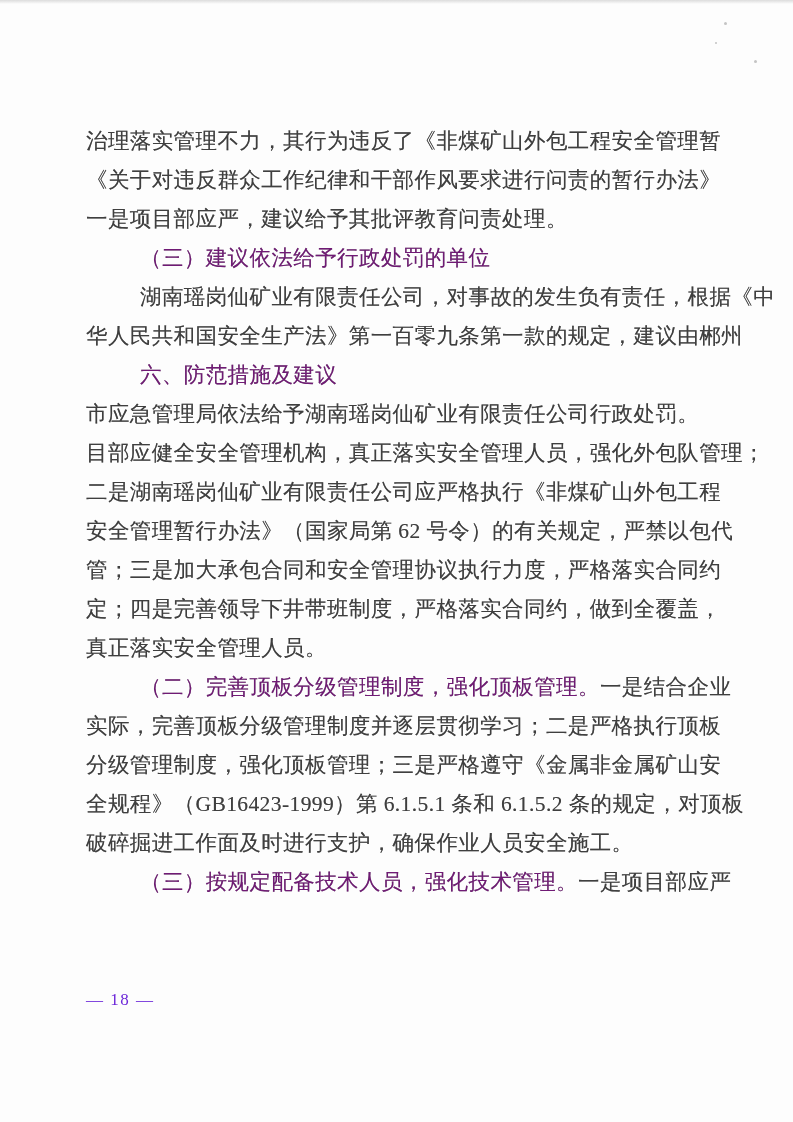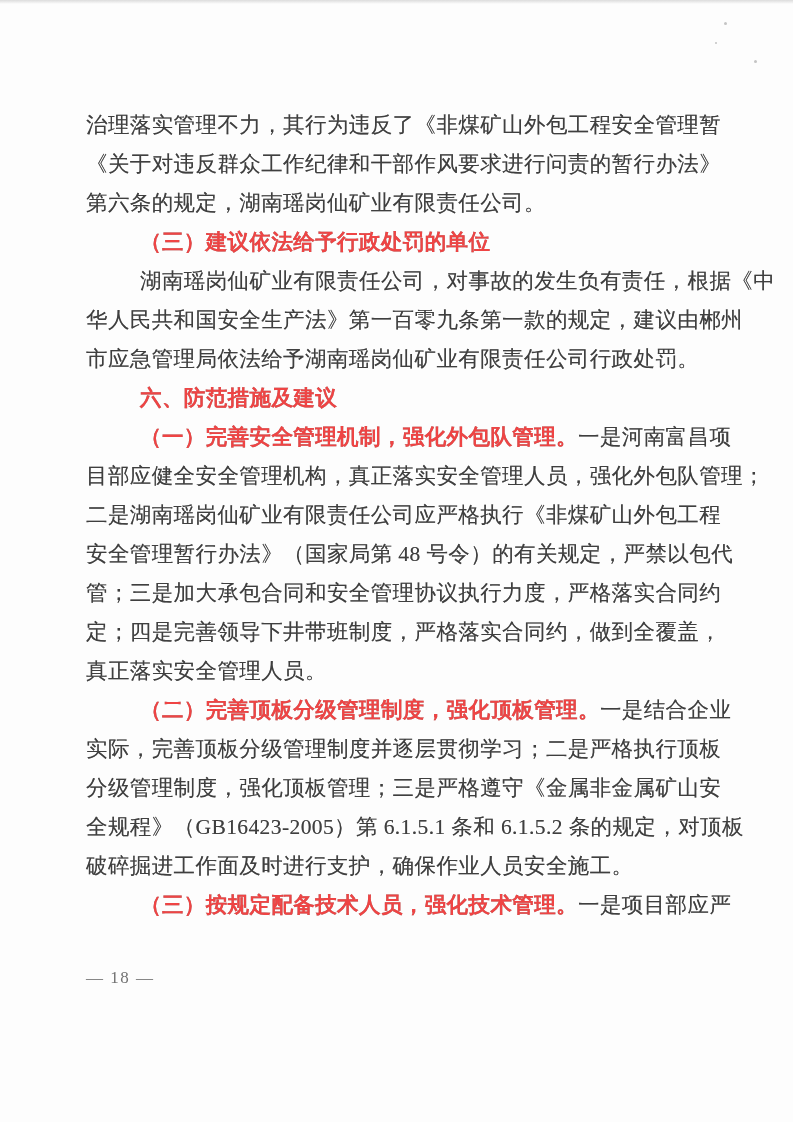--- a/index.html
+++ b/index.html
@@ -17,77 +17,76 @@
   }
   .scan-top-edge {
     position: absolute;
     top: 0; left: 0; right: 0;
     height: 4px;
     background: linear-gradient(#dcdcdc, rgba(255,255,255,0));
   }
   .content {
     position: absolute;
     left: 86px;
-    top: 106px;
+    top: 122px;
     width: 636px;
   }
   .line {
     height: 39px;
     line-height: 39px;
     font-size: 21.5px;
     letter-spacing: 0.4px;
     color: #3f3f3f;
     white-space: nowrap;
     text-shadow: 0 0 0.4px rgba(60,60,60,0.55);
   }
   .line.indent { padding-left: 54px; }
   .line b {
-    font-weight: 700;
-    color: #ef4444;
+    font-weight: 400;
+    color: #701a75;
   }
   .pagenum {
     position: absolute;
     left: 86px;
-    top: 968px;
+    top: 990px;
     font-size: 17px;
     letter-spacing: 1.5px;
-    color: #737373;
+    color: #6d28d9;
   }
   .speck {
     position: absolute;
     border-radius: 50%;
     background: #b5b5b5;
     opacity: 0.8;
   }
 </style>
 </head>
 <body>
 
 <div class="page">
   <div class="scan-top-edge"></div>
   <div class="content" id="document-body">
       <div class="line"><span>治理落实管理不力，其行为违反了《非煤矿山外包工程安全管理暂</span></div>
       <div class="line"><span>《关于对违反群众工作纪律和干部作风要求进行问责的暂行办法》</span></div>
-      <div class="line"><span>第六条的规定，湖南瑶岗仙矿业有限责任公司。</span></div>
+      <div class="line"><span>一是项目部应严，建议给予其批评教育问责处理。</span></div>
       <div class="line indent"><b>（三）建议依法给予行政处罚的单位</b></div>
       <div class="line indent"><span>湖南瑶岗仙矿业有限责任公司，对事故的发生负有责任，根据《中</span></div>
       <div class="line"><span>华人民共和国安全生产法》第一百零九条第一款的规定，建议由郴州</span></div>
+      <div class="line indent"><b>六、防范措施及建议</b></div>
       <div class="line"><span>市应急管理局依法给予湖南瑶岗仙矿业有限责任公司行政处罚。</span></div>
-      <div class="line indent"><b>六、防范措施及建议</b></div>
-      <div class="line indent"><b>（一）完善安全管理机制，强化外包队管理。</b><span>一是河南富昌项</span></div>
       <div class="line"><span>目部应健全安全管理机构，真正落实安全管理人员，强化外包队管理；</span></div>
       <div class="line"><span>二是湖南瑶岗仙矿业有限责任公司应严格执行《非煤矿山外包工程</span></div>
-      <div class="line"><span>安全管理暂行办法》（国家局第 48 号令）的有关规定，严禁以包代</span></div>
+      <div class="line"><span>安全管理暂行办法》（国家局第 62 号令）的有关规定，严禁以包代</span></div>
       <div class="line"><span>管；三是加大承包合同和安全管理协议执行力度，严格落实合同约</span></div>
       <div class="line"><span>定；四是完善领导下井带班制度，严格落实合同约，做到全覆盖，</span></div>
       <div class="line"><span>真正落实安全管理人员。</span></div>
       <div class="line indent"><b>（二）完善顶板分级管理制度，强化顶板管理。</b><span>一是结合企业</span></div>
       <div class="line"><span>实际，完善顶板分级管理制度并逐层贯彻学习；二是严格执行顶板</span></div>
       <div class="line"><span>分级管理制度，强化顶板管理；三是严格遵守《金属非金属矿山安</span></div>
-      <div class="line"><span>全规程》（GB16423-2005）第 6.1.5.1 条和 6.1.5.2 条的规定，对顶板</span></div>
+      <div class="line"><span>全规程》（GB16423-1999）第 6.1.5.1 条和 6.1.5.2 条的规定，对顶板</span></div>
       <div class="line"><span>破碎掘进工作面及时进行支护，确保作业人员安全施工。</span></div>
       <div class="line indent"><b>（三）按规定配备技术人员，强化技术管理。</b><span>一是项目部应严</span></div>
     </div>
   <div class="pagenum">— 18 —</div>
   <div id="specks-layer">
       <div class="speck" style="left: 724px; top: 22px; width: 3px; height: 3px;"></div>
       <div class="speck" style="left: 715px; top: 42px; width: 2px; height: 2px;"></div>
       <div class="speck" style="left: 754px; top: 60px; width: 3px; height: 3px;"></div>
     </div>
 </div>

